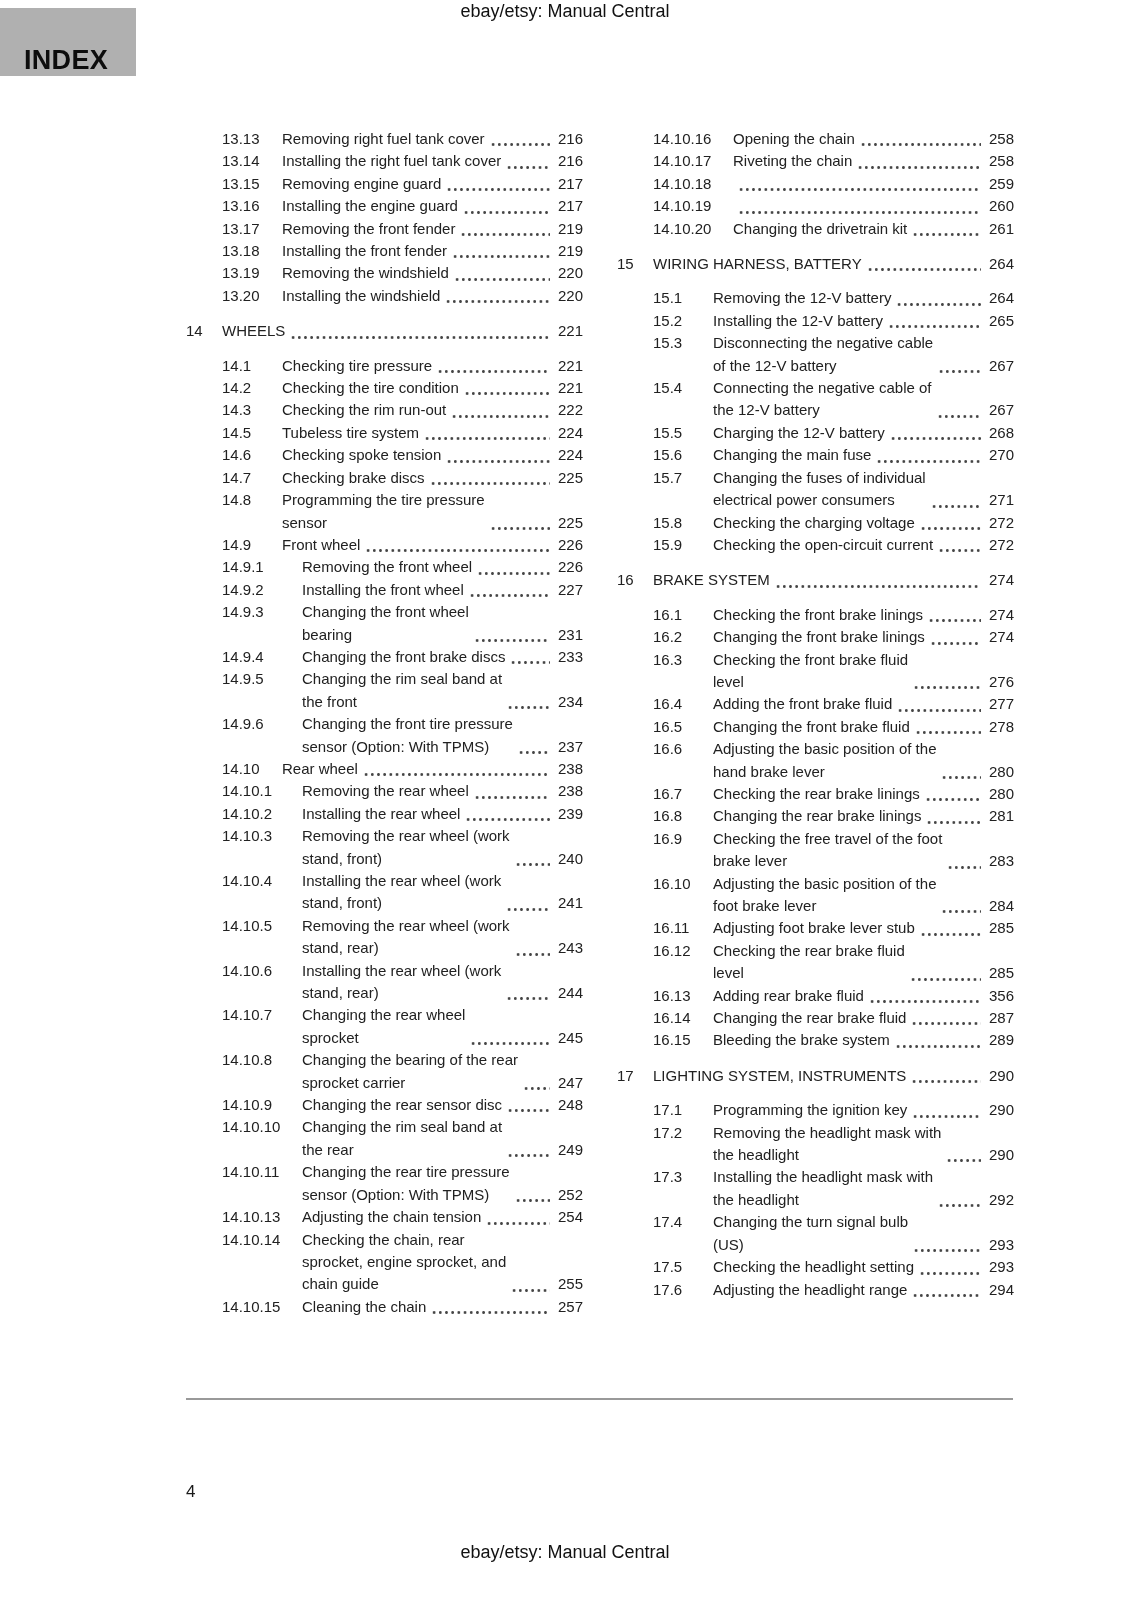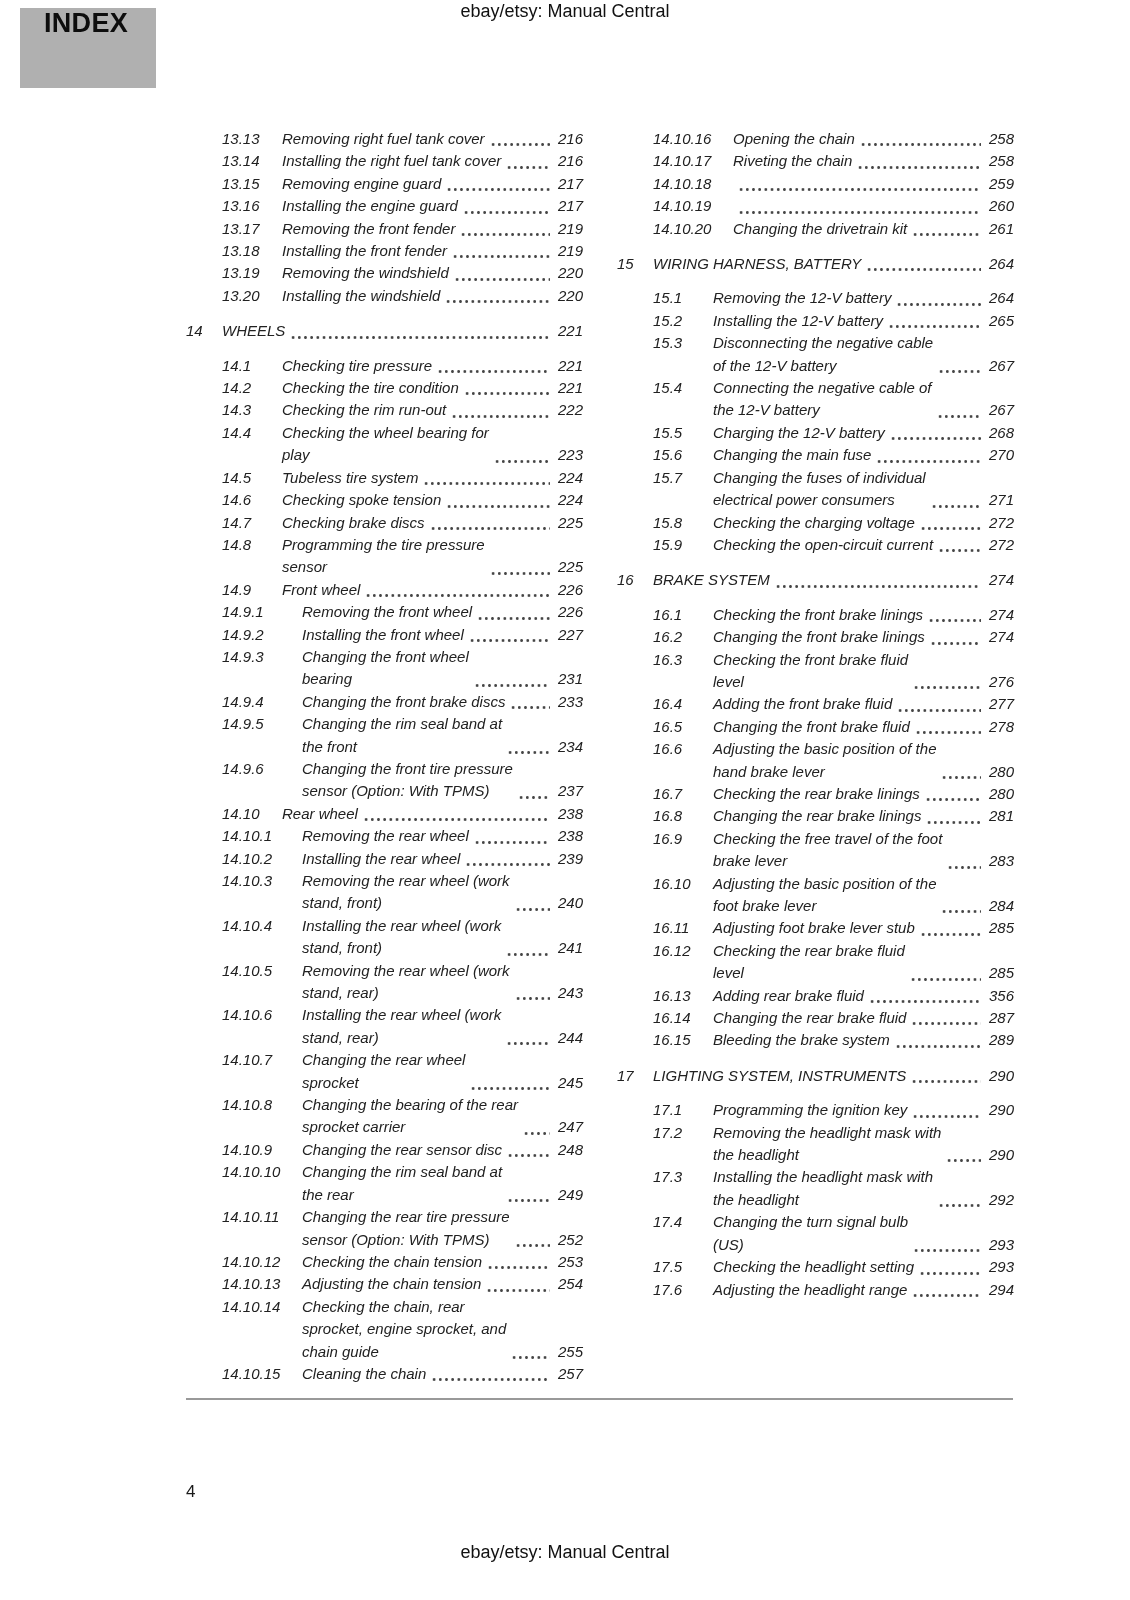--- a/index.html
+++ b/index.html
@@ -20,42 +20,40 @@
     text-align: center;
     font-size: 18px;
     color: #111111;
   }
 
   .index-tab {
     position: absolute;
     left: 0;
     top: 8px;
     width: 136px;
-    height: 80px;
+    height: 68px;
     background: #b0b0b0;
     display: flex;
-    align-items: flex-start;
-    margin-left: 20px;
+    align-items: flex-end;
   }
   .index-label {
     font-size: 27px;
     font-weight: 700;
     color: #0d0d0d;
     padding-left: 24px;
     letter-spacing: 0.3px;
   }
 
   .toc {
     position: absolute;
     left: 186px;
     top: 128px;
     width: 828px;
     display: flex;
     gap: 34px;
-    font-style: italic;
   }
   .toc-col { flex: 1 1 0; min-width: 0; }
 
   .entry {
     display: flex;
     align-items: flex-start;
     font-size: 15px;
     line-height: 22.4px;
     width: 100%;
   }
@@ -196,27 +194,20 @@
           <span class="dots"></span>
           <span class="page">221</span>
         </div>
         <div class="entry lvl2">
           <span class="num">14.3</span>
           <span class="title">Checking the rim run-out</span>
           <span class="dots"></span>
           <span class="page">222</span>
         </div>
         <div class="entry lvl2">
-          <span class="num">14.4</span>
-          <span class="title">Checking the wheel bearing for
-play</span>
-          <span class="dots"></span>
-          <span class="page">223</span>
-        </div>
-        <div class="entry lvl2">
           <span class="num">14.5</span>
           <span class="title">Tubeless tire system</span>
           <span class="dots"></span>
           <span class="page">224</span>
         </div>
         <div class="entry lvl2">
           <span class="num">14.6</span>
           <span class="title">Checking spoke tension</span>
           <span class="dots"></span>
           <span class="page">224</span>
@@ -351,26 +342,20 @@
 the rear</span>
           <span class="dots"></span>
           <span class="page">249</span>
         </div>
         <div class="entry lvl3">
           <span class="num">14.10.11</span>
           <span class="title">Changing the rear tire pressure
 sensor (Option: With TPMS)</span>
           <span class="dots"></span>
           <span class="page">252</span>
-        </div>
-        <div class="entry lvl3">
-          <span class="num">14.10.12</span>
-          <span class="title">Checking the chain tension</span>
-          <span class="dots"></span>
-          <span class="page">253</span>
         </div>
         <div class="entry lvl3">
           <span class="num">14.10.13</span>
           <span class="title">Adjusting the chain tension</span>
           <span class="dots"></span>
           <span class="page">254</span>
         </div>
         <div class="entry lvl3">
           <span class="num">14.10.14</span>
           <span class="title">Checking the chain, rear

